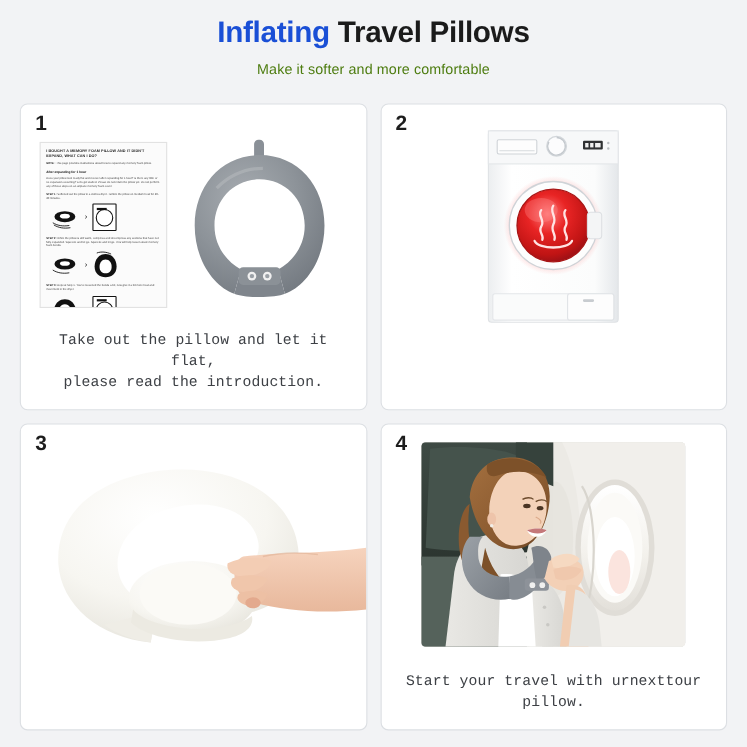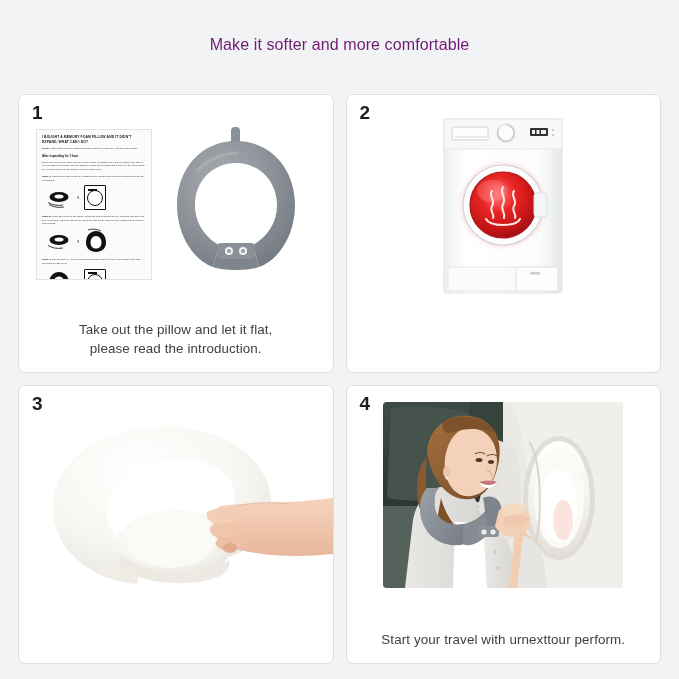--- a/index.html
+++ b/index.html
@@ -8,21 +8,21 @@
     background: #f2f3f5;
     font-family: "Liberation Sans", sans-serif;
     overflow: hidden;
   }
   .page { width: 679px; height: 679px; position: relative; padding: 0 18px; }
 
   
   .header { padding-top: 14px; text-align: center; }
   .title { font-size: 27px; font-weight: bold; letter-spacing: -0.3px; line-height: 1.15; color: #1b1b1b; }
   .title .blue { color: #1a4fd6; }
-  .subtitle { margin-top: 22px; font-size: 16px; color: #701a75; letter-spacing: .1px; }
+  .subtitle { margin-top: 10px; font-size: 13px; color: #4d7c0f; letter-spacing: .1px; }
 
   
   .grid {
     position: absolute; left: 18px; top: 94px;
     width: 643px; height: 570px;
     display: grid;
     grid-template-columns: 1fr 1fr;
     grid-template-rows: 1fr 1fr;
     gap: 12px;
   }
@@ -39,20 +39,21 @@
     font-size: 19px; font-weight: bold; color: #1d1d1d; line-height: 1;
   }
   .art { flex: 1 1 auto; position: relative; }
   .caption {
     flex: 0 0 auto;
     text-align: center;
     font-size: 13.4px; line-height: 1.42;
     color: #3d4045; letter-spacing: .1px;
     padding: 0 12px 14px;
     white-space: pre-line;
+    font-family: Liberation Mono, monospace;
   }
 
   
   .p1-art { }
   
   .leaflet {
     position: absolute; left: 17px; top: 34px;
     width: 116px; height: 151px;
     background: #fbfbfb; border: 1px solid #e2e2e2;
     padding: 5px 5px 4px;
@@ -94,20 +95,21 @@
     border-radius: 4px; overflow: hidden;
     background: #cfd2d0;
   }
 </style>
 </head>
 <body>
 
 <div class="page">
 
   <div class="header">
+    <div class="title"><span class="blue">Inflating</span><span> Travel Pillows</span></div>
     <div class="subtitle">Make it softer and more comfortable</div>
   </div>
 
   <div class="grid">
 
     <div class="card">
       <div class="num">1</div>
       <div class="art p1-art">
 
         <div class="leaflet">
@@ -343,17 +345,17 @@
             <circle cx="101" cy="130" r="2.6" fill="#f0f0ef"></circle>
             <circle cx="110" cy="130" r="2.6" fill="#f0f0ef"></circle>
             <path d="M116 108 C128 102 140 104 146 112 C150 120 146 130 138 134 C128 138 116 132 112 124 Z" fill="#f3d0b6"></path>
             <path d="M118 106 C128 100 138 100 144 106 C140 112 128 116 120 114 Z" fill="#f6d9c1"></path>
             <path d="M120 116 C130 112 140 112 146 116 C142 124 130 128 122 124 Z" fill="#f0c8ad"></path>
             <path d="M132 130 C140 128 148 132 150 140 L152 186 L126 186 Z" fill="#f1cdb2"></path>
             <path d="M140 134 C152 136 160 150 162 166 L164 186 L134 186 Z" fill="#e6e5e1"></path>
           </svg>
         </div>
       </div>
-      <div class="caption">Start your travel with urnexttour perform.</div>
+      <div class="caption">Start your travel with urnexttour pillow.</div>
     </div>
 
   </div>
 </div>
 
 </body></html>

